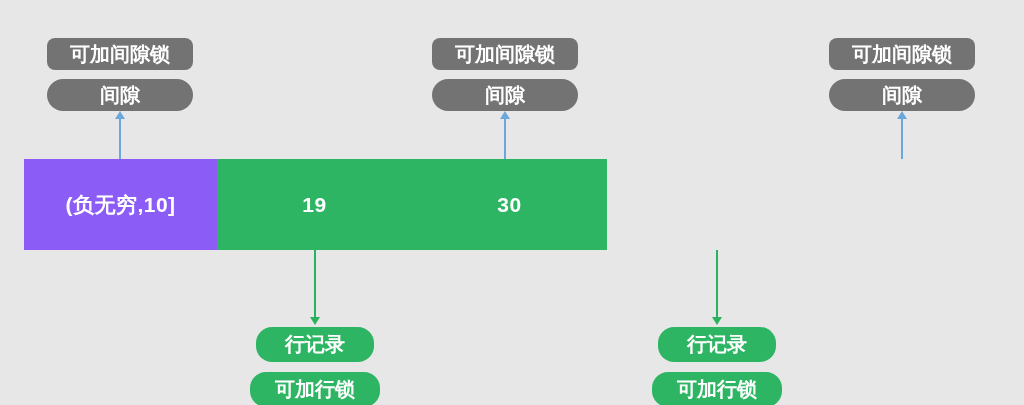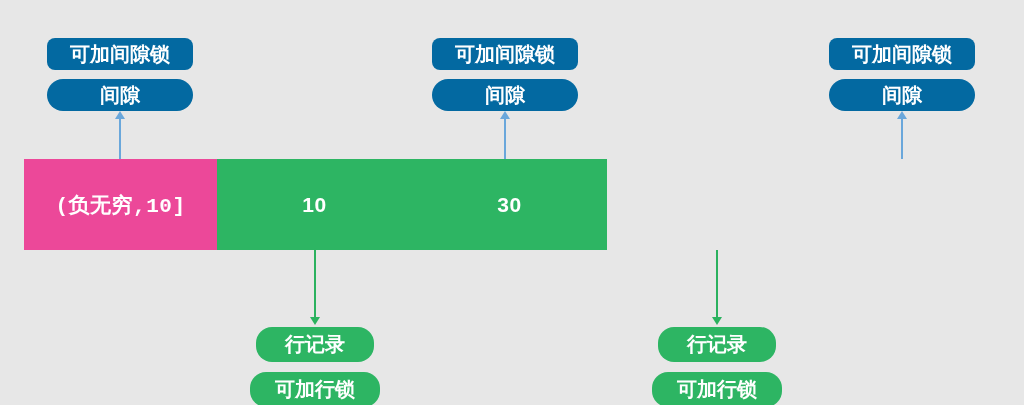--- a/index.html
+++ b/index.html
@@ -27,21 +27,21 @@
   }
   .seg {
     display: flex;
     align-items: center;
     justify-content: center;
     color: #FFFFFF;
     font-weight: 700;
     font-size: 21px;
     letter-spacing: 0.5px;
   }
-  .seg.gap { background: #ec4899; font-family: Liberation Mono, monospace; }
+  .seg.gap { background: #8b5cf6; }
   .seg.row { background: #2DB563; }
   .seg.s1 { width: 193px; }
   .seg.s2 { width: 195px; }
   .seg.s3 { width: 193px; }
   .seg.s4 { width: 195px; }
   .seg.s5 { width: 194px; }
 
   
   .callout-top {
     position: absolute;
@@ -51,21 +51,21 @@
     flex-direction: column;
     align-items: center;
   }
   .callout-top.g1 { left: 47px; }
   .callout-top.g2 { left: 432px; }
   .callout-top.g3 { left: 829px; }
   .tag-blue {
     width: 146px;
     height: 32px;
     line-height: 32px;
-    background: #0369a1;
+    background: #737373;
     border-radius: 8px;
     color: #FFFFFF;
     font-weight: 700;
     font-size: 20px;
     text-align: center;
     box-sizing: border-box;
   }
   .tag-blue + .tag-blue { margin-top: 9px; border-radius: 16px; }
 
   
@@ -166,21 +166,21 @@
     <div class="head"></div>
     <div class="line"></div>
   </div>
   <div class="arrow-up a3">
     <div class="head"></div>
     <div class="line"></div>
   </div>
 
   <div class="bar">
     <div class="seg gap s1">(负无穷,10]</div>
-    <div class="seg row s2">10</div>
+    <div class="seg row s2">19</div>
     <div class="seg row s4">30</div>
   </div>
 
   <div class="arrow-down a1">
     <div class="line"></div>
     <div class="head"></div>
   </div>
   <div class="arrow-down a2">
     <div class="line"></div>
     <div class="head"></div>

